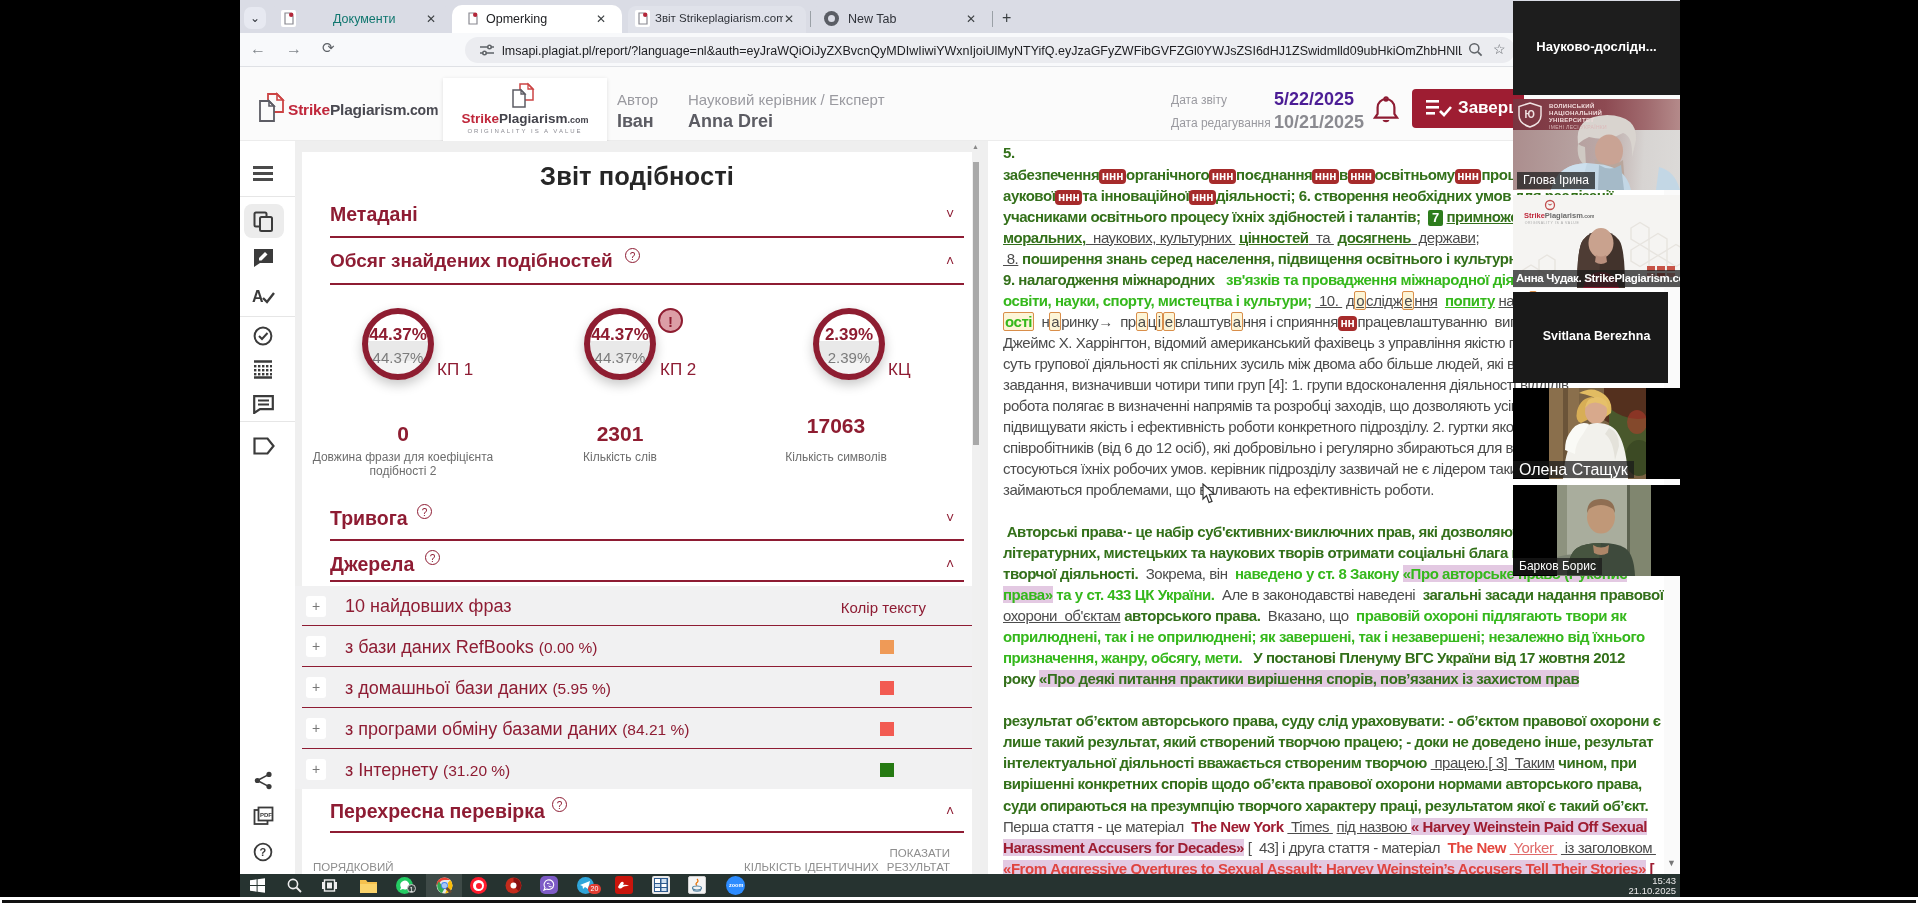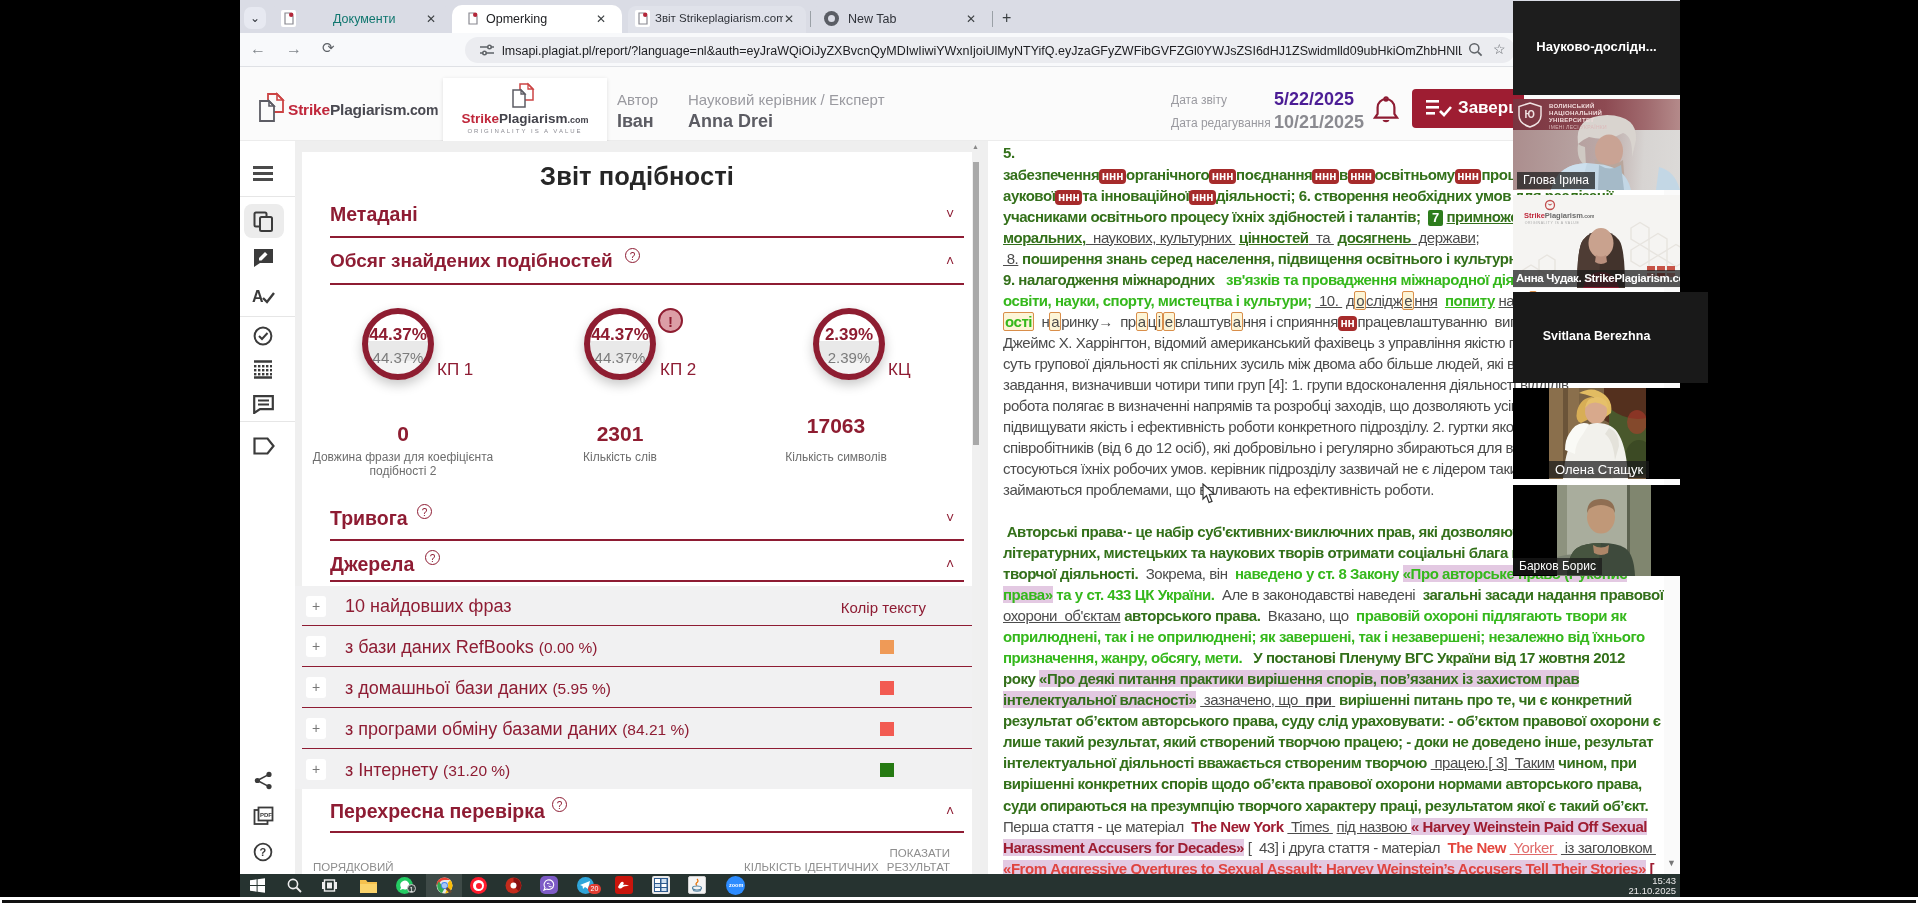--- a/index.html
+++ b/index.html
@@ -302,21 +302,20 @@
   <div class="dl" style="top:479px;">займаються проблемами, що впливають на ефективність роботи.</div>
 
   <div class="dl dg" style="top:521px;">&nbsp;Авторські права·- це набір суб'єктивних·виключних прав, які дозволяють авторам</div>
   <div class="dl dg" style="top:542px;">літературних, мистецьких та наукових творів отримати соціальні блага від результатів</div>
   <div class="dl" style="top:563px;"><span class="dg">творчої діяльності.</span>&nbsp; <span class="gy">Зокрема, він</span>&nbsp; <span class="bg">наведено у ст. 8 Закону</span> <span class="pk bg">«Про авторське право (Рукопис</span></div>
   <div class="dl" style="top:584px;"><span class="pk bg">права»</span> <span class="bg">та у ст. 433 ЦК України.</span>&nbsp; <span class="gy">Але в законодавстві наведені</span>&nbsp; <span class="dg">загальні засади надання правової</span> </div>
   <div class="dl" style="top:605px;"><span class="gy un">охорони&nbsp; об'єктам</span> <span class="dg">авторського права.</span>&nbsp; <span class="gy">Вказано, що</span>&nbsp; <span class="bg">правовій охороні підлягають твори як</span></div>
   <div class="dl bg" style="top:626px;">оприлюднені, так і не оприлюднені; як завершені, так і незавершені; незалежно від їхнього</div>
   <div class="dl" style="top:647px;"><span class="bg">призначення, жанру, обсягу, мети.</span>&nbsp;&nbsp; <span class="dg">У постанові Пленуму ВГС України від 17 жовтня 2012</span></div>
   <div class="dl" style="top:668px;"><span class="dg">року</span> <span class="pk dg">«Про деякі питання практики вирішення спорів, пов’язаних із захистом прав</span></div>
-  <div class="dl" style="top:689px;"><span class="pk dg">інтелектуальної власності»</span> <span class="gy un">&nbsp;зазначено, що&nbsp; <b>при</b>&nbsp;</span> <span class="dg">вирішенні питань про те, чи є конкретний</span></div>
   <div class="dl dg" style="top:710px;">результат об’єктом авторського права, суду слід ураховувати: - об’єктом правової охорони є</div>
   <div class="dl dg" style="top:731px;">лише такий результат, який створений творчою працею; - доки не доведено інше, результат</div>
   <div class="dl" style="top:752px;"><span class="dg">інтелектуальної діяльності вважається створеним творчою</span> <span class="gy un">&nbsp;працею.[&nbsp;3]&nbsp; Таким</span> <span class="dg">чином, при</span></div>
   <div class="dl dg" style="top:773px;">вирішенні конкретних спорів щодо об’єкта правової охорони нормами авторського права,</div>
   <div class="dl dg" style="top:795px;">суди опираються на презумпцію творчого характеру праці, результатом якої є такий об’єкт.</div>
   <div class="dl" style="top:816px;"><span class="gy">Перша стаття - це матеріал&nbsp;</span> <span class="rd">The New York</span> <span class="gy un">&nbsp;Times&nbsp;</span> <span class="gy un">під назвою&nbsp;</span><span class="pk rd">« Harvey Weinstein Paid Off Sexual</span></div>
   <div class="dl" style="top:837px;"><span class="pk rd">Harassment Accusers for Decades»</span> <span class="gy">[&nbsp; 43] і друга стаття - матеріал&nbsp;</span> <span class="br">The New</span> <span class="gy un" style="color:#e06a6a;">&nbsp;Yorker&nbsp;</span> <span class="gy un">&nbsp;із заголовком&nbsp;</span></div>
   <div class="dl" style="top:858px;"><span class="pk pr">«From <b>Aggressive Overtures to Sexual Assault: Harvey Weinstein’s Accusers Tell Their Stories»</b></span> <span class="rd">[</span></div>
 
   <svg class="abs" style="left:960px;top:483px;" width="16" height="22" viewBox="0 0 16 22">
@@ -451,21 +450,21 @@
           <rect x="134" y="78" width="8" height="4" opacity=".6"></rect>
           <rect x="144" y="78" width="8" height="4"></rect>
           <rect x="154" y="78" width="8" height="4" opacity=".6"></rect>
         </g>
   </svg>
   <div class="abs nw" style="left:11px;top:16px;font-size:7.5px;font-weight:bold;color:#6a6a6a;"><span style="color:#c0273b;">Strike</span>Plagiarism<span style="font-size:5px;">.com</span></div>
   <div class="abs" style="left:11px;top:26px;width:56px;text-align:center;font-size:3.5px;letter-spacing:.6px;color:#aaa;">ORIGINALITY IS A VALUE</div>
   <div class="lbl" style="left:0;bottom:1px;font-size:11.5px;white-space:nowrap;padding:0 3px;letter-spacing:-0.3px;font-weight:bold;">Анна Чудак. StrikePlagiarism.com</div>
 </div>
 
-<div class="abs" style="left:1513px;top:292px;width:195px;height:91px;background:#191919;">
+<div class="abs" style="left:1513px;top:292px;width:155px;height:91px;background:#191919;">
   <div class="abs" style="left:0;top:37px;width:167px;text-align:center;color:#fff;font-size:12.5px;font-weight:600;">Svitlana Berezhna</div>
 </div>
 
 <div class="abs" style="left:1513px;top:388px;width:167px;height:91px;background:#000;overflow:hidden;">
   <svg class="abs" style="left:36px;top:0;" width="97" height="91" viewBox="0 0 97 91">
     <rect x="0" y="0" width="97" height="91" fill="#7a6243"></rect>
     <rect x="0" y="0" width="30" height="91" fill="#8a6f4c"></rect>
     <rect x="14" y="0" width="5" height="91" fill="#6b5439"></rect>
     <path d="M55 0 h42 v38 q-20 8 -42 -6 z" fill="#54301e"></path>
     <path d="M60 20 q18 14 37 10 v40 q-18 6 -37 -4 z" fill="#49582c"></path>
@@ -473,21 +472,21 @@
     <ellipse cx="90" cy="70" rx="14" ry="18" fill="#3c4a24"></ellipse>
     <path d="M44 9 q-12 0 -16 14 q-2 10 4 12 l8 -4 q-6 -10 4 -22 z" fill="#d8ae56"></path>
     <path d="M30 5 q14 -8 26 2 q8 7 6 18 l-8 6 q4 -16 -10 -22 q-8 -3 -14 -4 z" fill="#e2bc62"></path>
     <ellipse cx="47" cy="23" rx="11" ry="13" fill="#d8a98c"></ellipse>
     <path d="M36 20 q2 -12 13 -11 q10 1 10 12 l-3 -3 q-8 -6 -16 -2 z" fill="#e6c06a"></path>
     <path d="M14 91 q2 -34 16 -48 q8 -8 18 -8 q16 0 22 12 q8 14 9 44 z" fill="#f2f1ec"></path>
     <path d="M20 46 q8 -14 20 -10 l-6 10 q-8 10 -8 20 l-10 -4 q0 -10 4 -16 z" fill="#fafaf6"></path>
     <path d="M60 40 q10 4 10 18 l-4 14 q-2 -20 -10 -26 z" fill="#e4e2da"></path>
     <path d="M30 88 q10 -8 32 -2 l2 5 h-36 z" fill="#e8e6df"></path>
   </svg>
-  <div class="lbl" style="left:0;bottom:1px;font-size:13px;margin-left:36px;">Олена Стащук</div>
+  <div class="lbl" style="left:0;bottom:1px;font-size:16px;">Олена Стащук</div>
 </div>
 
 <div class="abs" style="left:1513px;top:485px;width:167px;height:91px;background:#000;overflow:hidden;">
   <svg class="abs" style="left:44px;top:0;" width="94" height="91" viewBox="0 0 94 91">
     <rect x="0" y="0" width="94" height="91" fill="#a9ad9d"></rect>
     <rect x="72" y="0" width="22" height="91" fill="#80866f"></rect>
     <rect x="70" y="0" width="3" height="91" fill="#5c6250"></rect>
     <rect x="0" y="0" width="10" height="91" fill="#8d927e"></rect>
     <path d="M0 72 q20 -6 50 0 l-2 19 h-48 z" fill="#7b8272"></path>
     <path d="M10 91 q1 -22 10 -28 q8 -5 24 -5 q16 0 24 5 q9 6 10 28 z" fill="#3e4a3c"></path>

